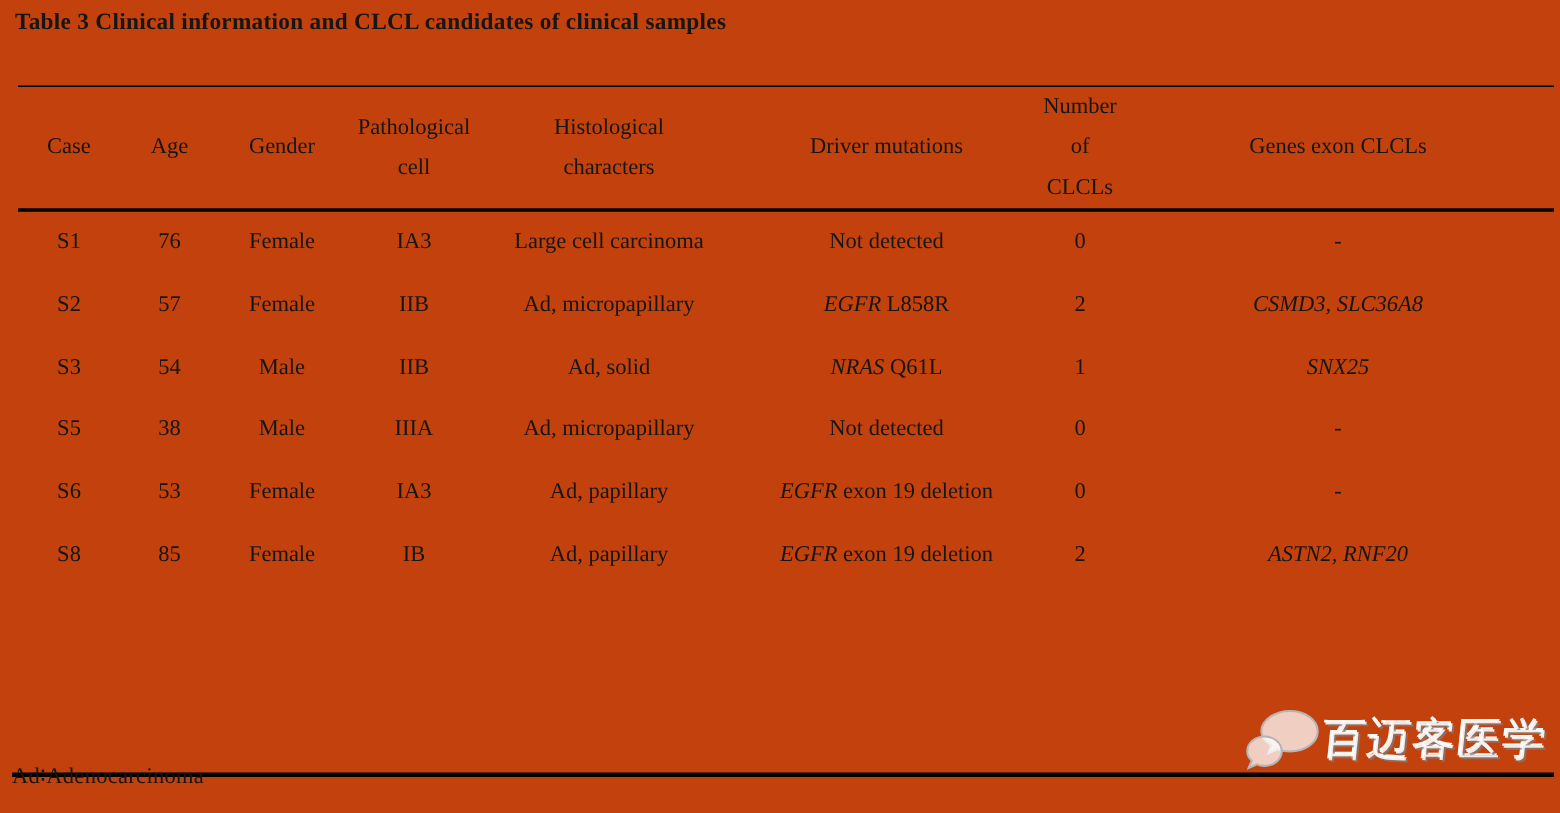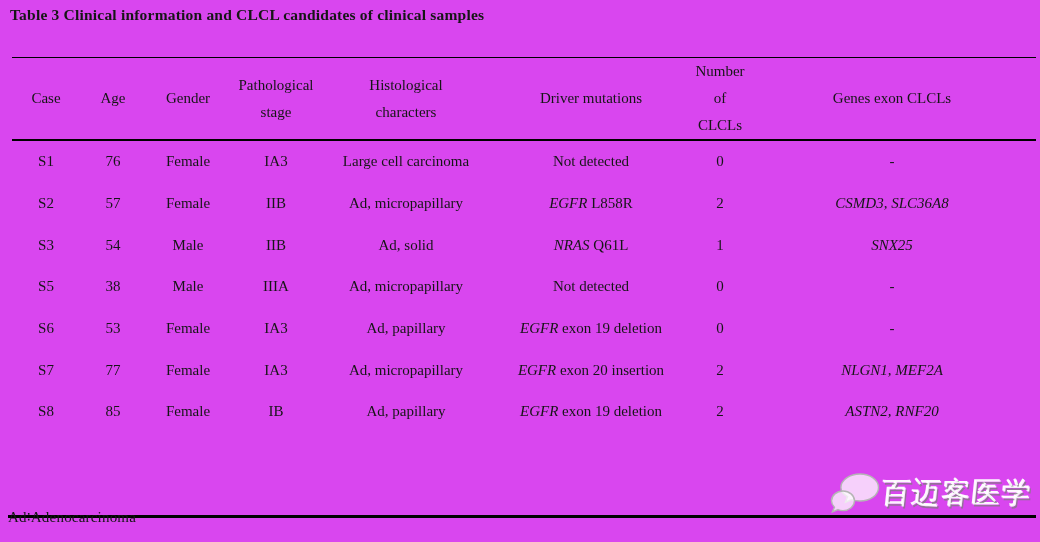--- a/index.html
+++ b/index.html
@@ -1,19 +1,19 @@
 <!DOCTYPE html>
 <html><head>
 <meta charset="utf-8">
 <style>
   html,body{margin:0;padding:0;background:#ffffff;}
   .page{
     position:relative;
     width:1040px;height:542px;
-    background:#d946ef;
+    background:#c2410c;
     color:#161616;
     font-family:"Liberation Serif","DejaVu Serif",serif;
     overflow:hidden;
   }
   .title{
     position:absolute;left:10px;top:6px;
     font-size:15.5px;font-weight:700;letter-spacing:.2px;
     white-space:nowrap;
   }
   table.clinical-table{
@@ -81,21 +81,21 @@
             <div>Case</div>
           </th>
           <th>
             <div>Age</div>
           </th>
           <th>
             <div>Gender</div>
           </th>
           <th>
             <div>Pathological</div>
-            <div>stage</div>
+            <div>cell</div>
           </th>
           <th>
             <div>Histological</div>
             <div>characters</div>
           </th>
           <th>
             <div>Driver mutations</div>
           </th>
           <th>
             <div>Number</div>
@@ -152,30 +152,20 @@
           <td>S6</td>
           <td>53</td>
           <td>Female</td>
           <td>IA3</td>
           <td>Ad, papillary</td>
           <td><i>EGFR</i> exon 19 deletion</td>
           <td>0</td>
           <td>-</td>
         </tr>
         <tr>
-          <td>S7</td>
-          <td>77</td>
-          <td>Female</td>
-          <td>IA3</td>
-          <td>Ad, micropapillary</td>
-          <td><i>EGFR</i> exon 20 insertion</td>
-          <td>2</td>
-          <td><i>NLGN1, MEF2A</i></td>
-        </tr>
-        <tr>
           <td>S8</td>
           <td>85</td>
           <td>Female</td>
           <td>IB</td>
           <td>Ad, papillary</td>
           <td><i>EGFR</i> exon 19 deletion</td>
           <td>2</td>
           <td><i>ASTN2, RNF20</i></td>
         </tr>
       </tbody>

